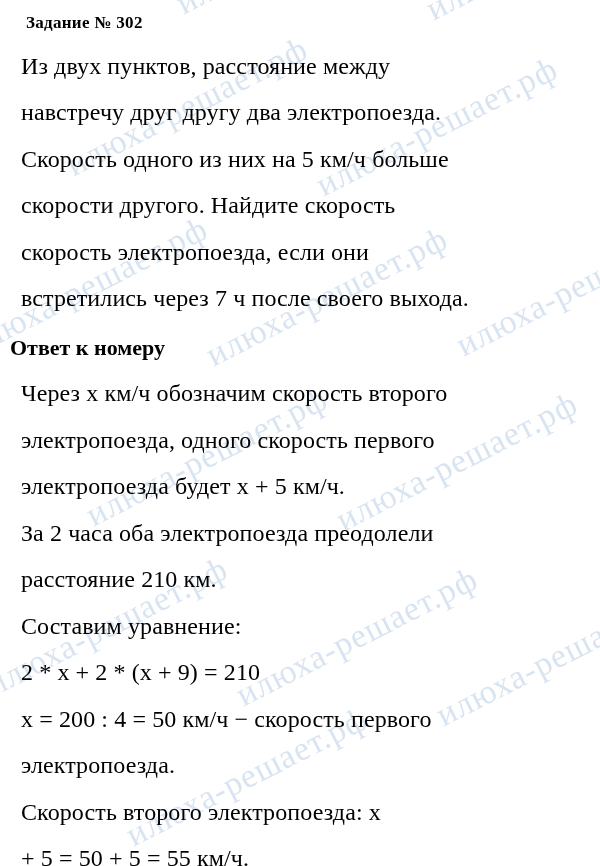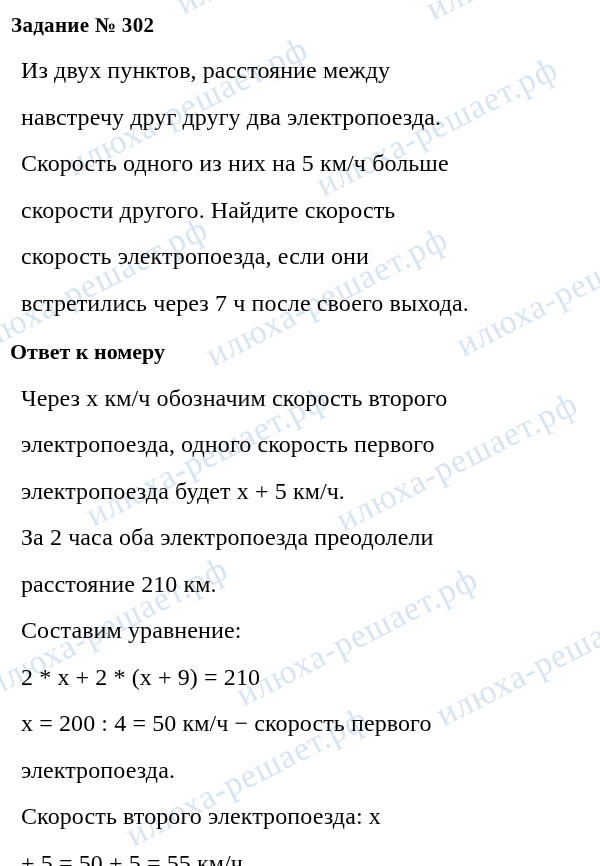--- a/index.html
+++ b/index.html
@@ -38,23 +38,23 @@
 
   
   #page {
     position: relative;
     z-index: 1;
     padding: 10px 12px 0 10px;
     box-sizing: border-box;
   }
 
   h1.task-title {
-    font-size: 21px;
+    font-size: 17px;
     font-weight: bold;
-    margin: 4px 0 16px 1px;
+    margin: 4px 0 16px 16px;
     line-height: 1.1;
     letter-spacing: 0.3px;
   }
 
   .problem-text p,
   .answer-body p {
     margin: 11px;
     font-size: 24px;
     line-height: 35.5px;
     letter-spacing: 0.1px;

